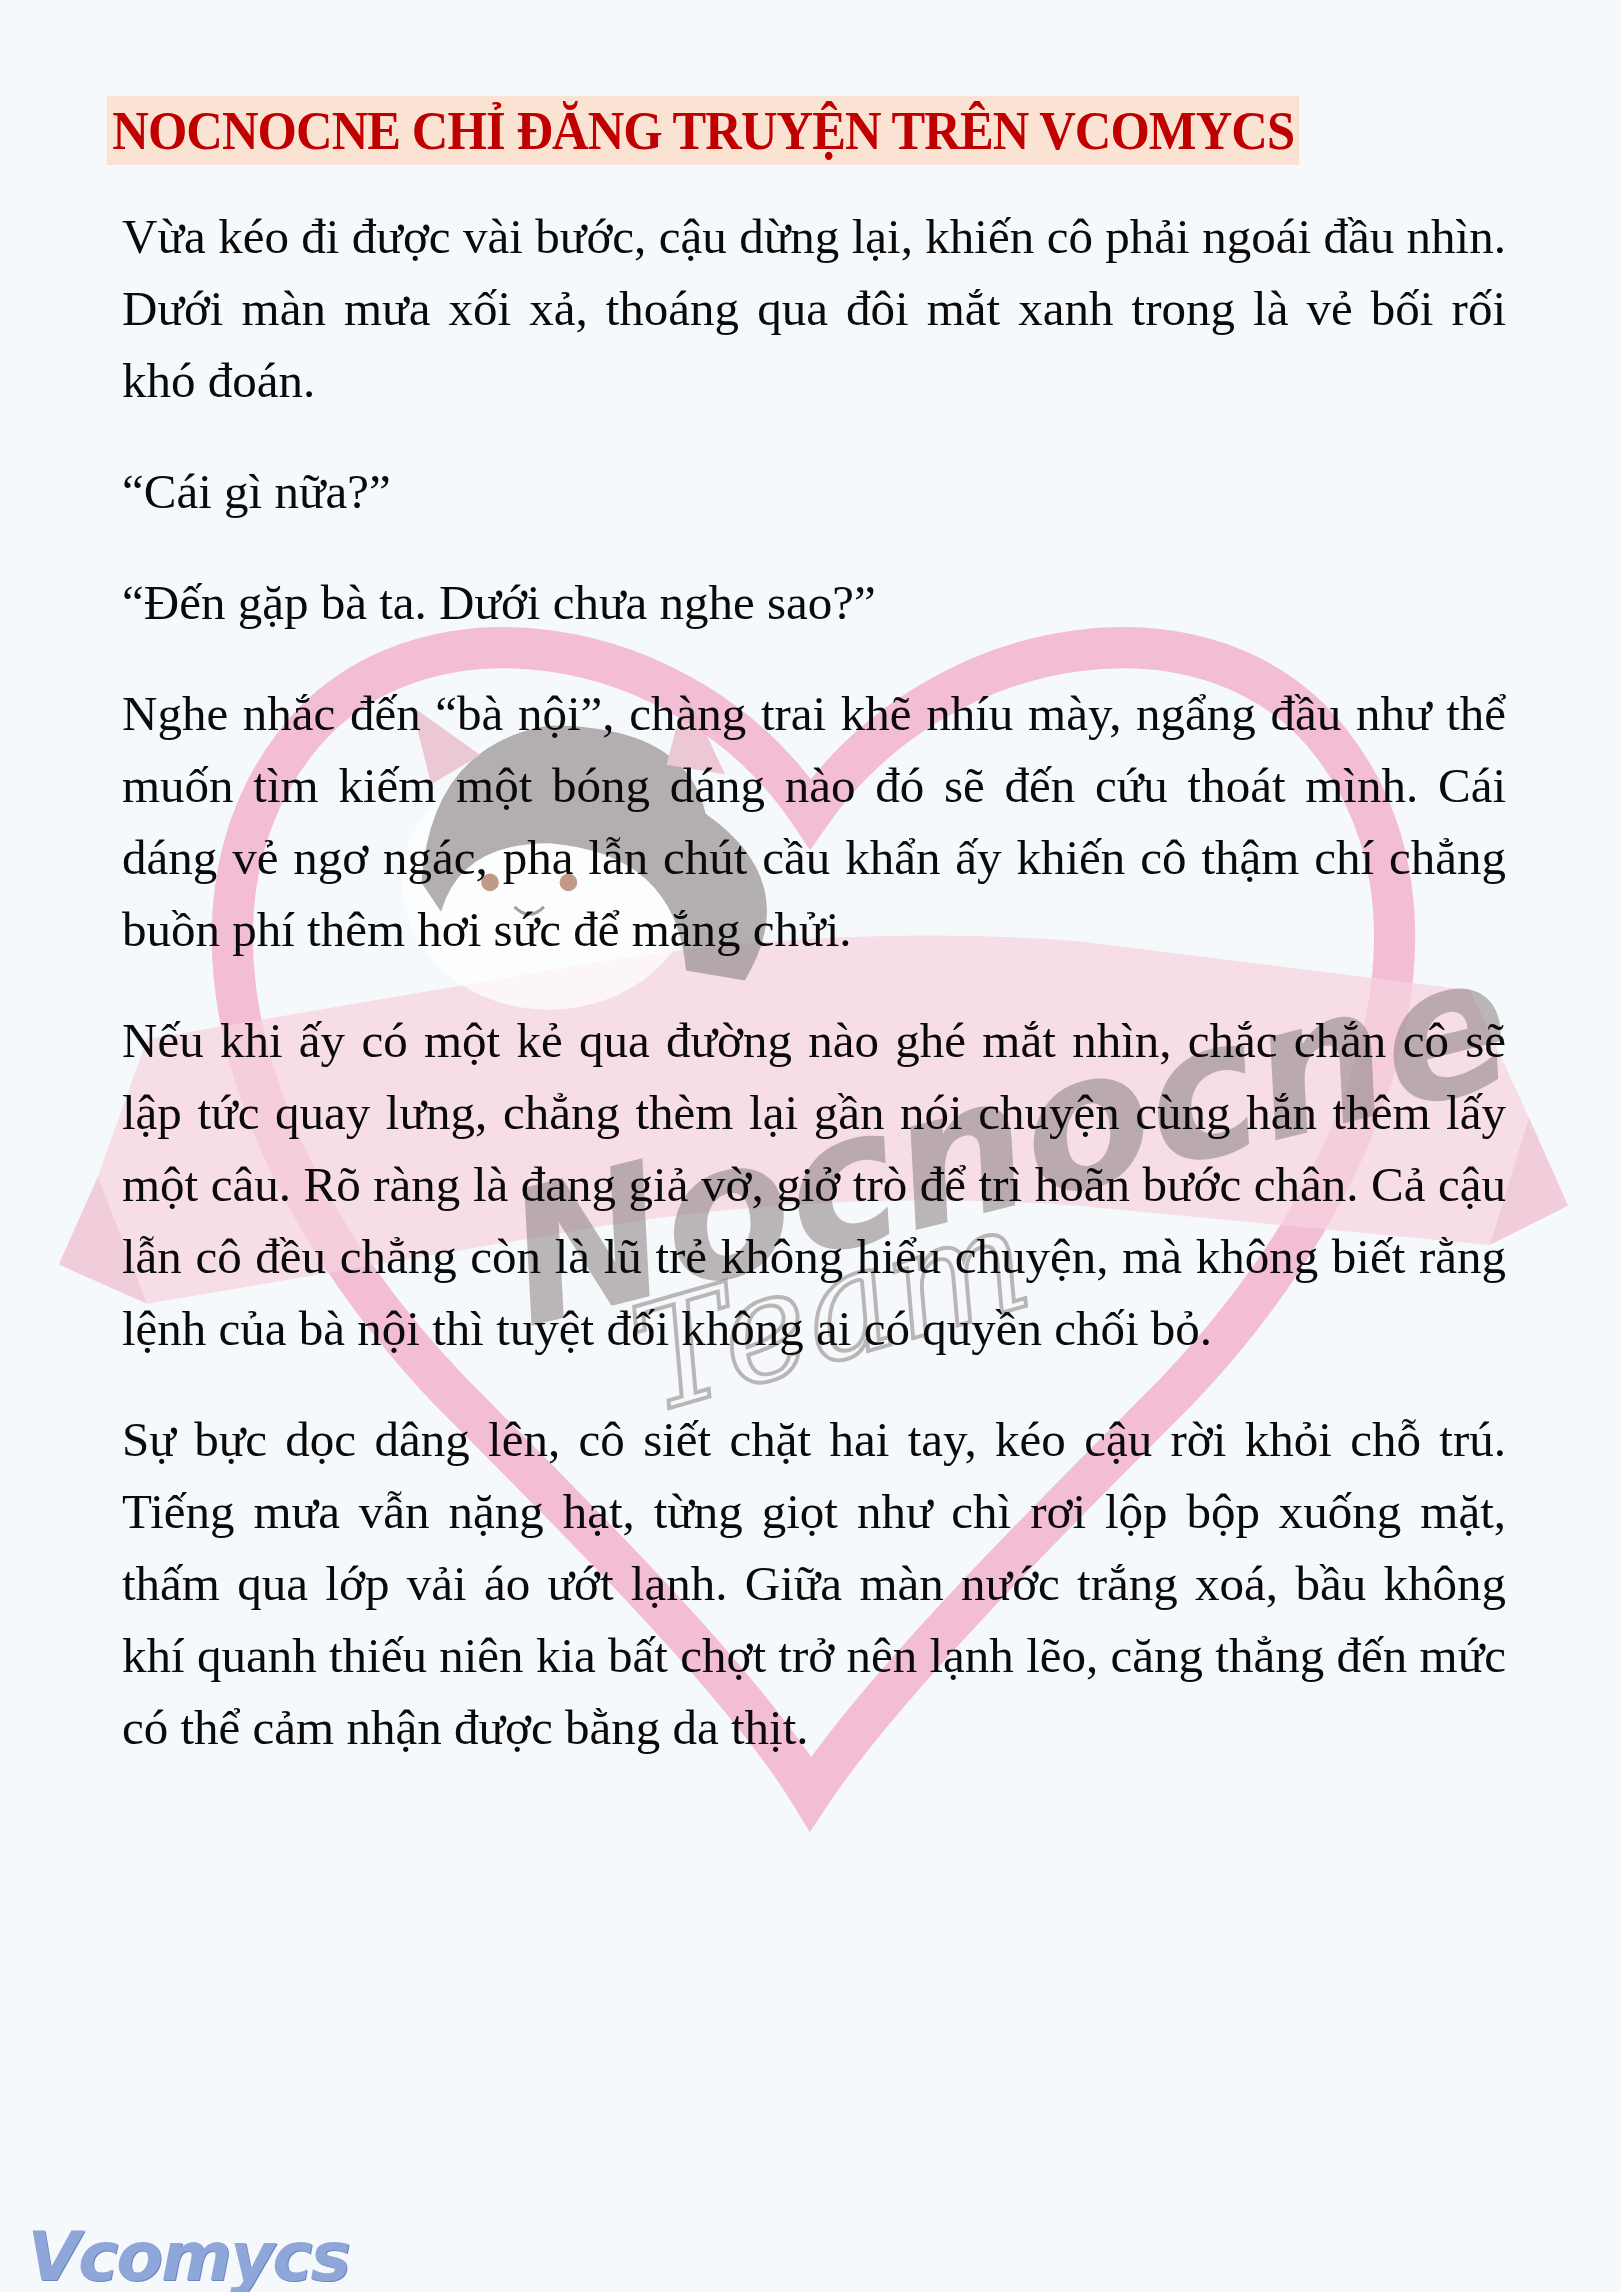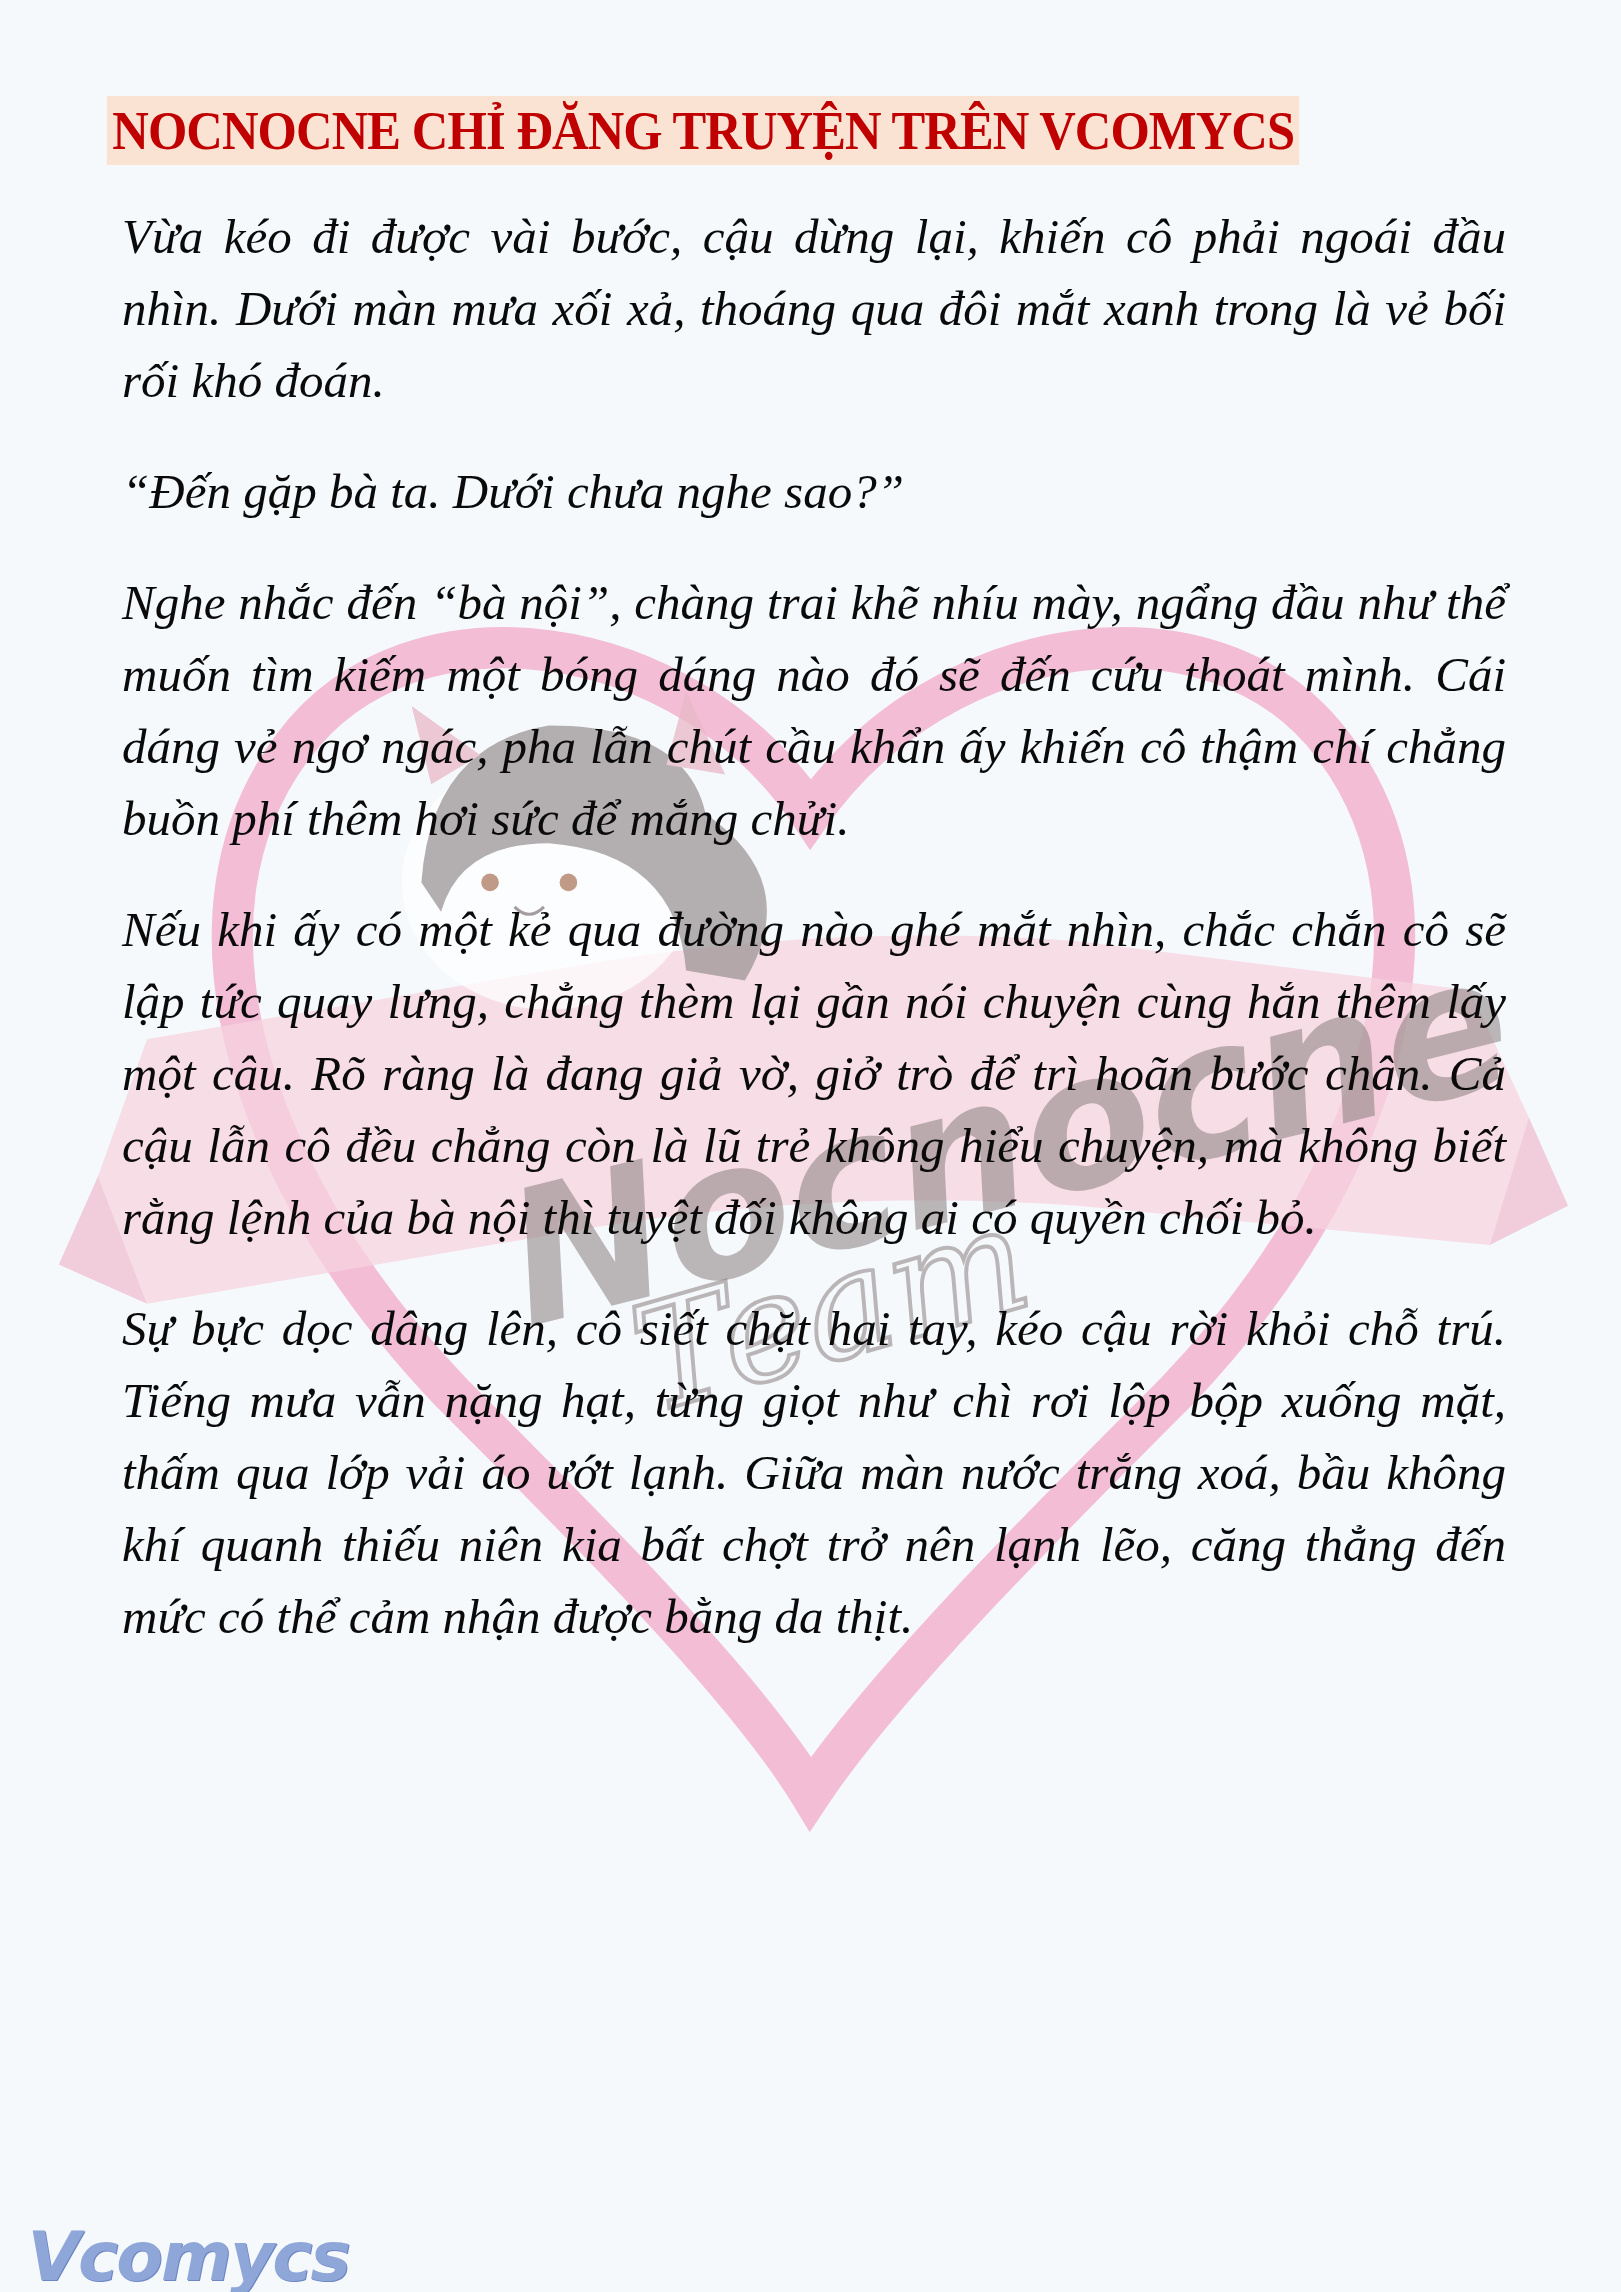--- a/index.html
+++ b/index.html
@@ -34,21 +34,20 @@
       position: absolute; top: 201px; left: 122px; width: 1384px;
       z-index: 2;
       color: #0a0a0a;
       font-size: 49px;
       line-height: 72px;
     }
     .content p {
       margin: 0 0 39px 0;
       text-align: justify;
       text-align-last: left;
-      font-style: italic;
     }
     .content p.dialog { margin-bottom: 39px; }
     .logo {
       position: absolute; left: 27.4px; top: 2217px; z-index: 2;
       font-family: "DejaVu Sans", sans-serif;
       font-style: italic; font-weight: bold;
       font-size: 68px; letter-spacing: -2px;
       color: #8fa6d8;
       text-shadow: 1px 1px 0 #6d86c4;
     }
@@ -78,20 +77,21 @@
 
   <text x="640" y="1400" transform="rotate(-16 800 1330)" font-family="'DejaVu Serif', serif" font-style="italic" font-size="150" fill="none" stroke="#8a7f80" stroke-width="4" opacity="0.55">Team</text>
 </svg>
 
 <div class="title-wrap">
   <span class="title">NOCNOCNE CHỈ ĐĂNG TRUYỆN TRÊN VCOMYCS</span>
 </div>
 
 <div class="content">
   <p>Vừa kéo đi được vài bước, cậu dừng lại, khiến cô phải ngoái đầu nhìn. Dưới màn mưa xối xả, thoáng qua đôi mắt xanh trong là vẻ bối rối khó đoán.</p>
+  <p class="dialog">“Cái gì nữa?”</p>
   <p class="dialog">“Đến gặp bà ta. Dưới chưa nghe sao?”</p>
   <p>Nghe nhắc đến “bà nội”, chàng trai khẽ nhíu mày, ngẩng đầu như thể muốn tìm kiếm một bóng dáng nào đó sẽ đến cứu thoát mình. Cái dáng vẻ ngơ ngác, pha lẫn chút cầu khẩn ấy khiến cô thậm chí chẳng buồn phí thêm hơi sức để mắng chửi.</p>
   <p>Nếu khi ấy có một kẻ qua đường nào ghé mắt nhìn, chắc chắn cô sẽ lập tức quay lưng, chẳng thèm lại gần nói chuyện cùng hắn thêm lấy một câu. Rõ ràng là đang giả vờ, giở trò để trì hoãn bước chân. Cả cậu lẫn cô đều chẳng còn là lũ trẻ không hiểu chuyện, mà không biết rằng lệnh của bà nội thì tuyệt đối không ai có quyền chối bỏ.</p>
   <p>Sự bực dọc dâng lên, cô siết chặt hai tay, kéo cậu rời khỏi chỗ trú. Tiếng mưa vẫn nặng hạt, từng giọt như chì rơi lộp bộp xuống mặt, thấm qua lớp vải áo ướt lạnh. Giữa màn nước trắng xoá, bầu không khí quanh thiếu niên kia bất chợt trở nên lạnh lẽo, căng thẳng đến mức có thể cảm nhận được bằng da thịt.</p>
 </div>
 
 <div class="logo">Vcomycs</div>
 
 
 </body></html>

